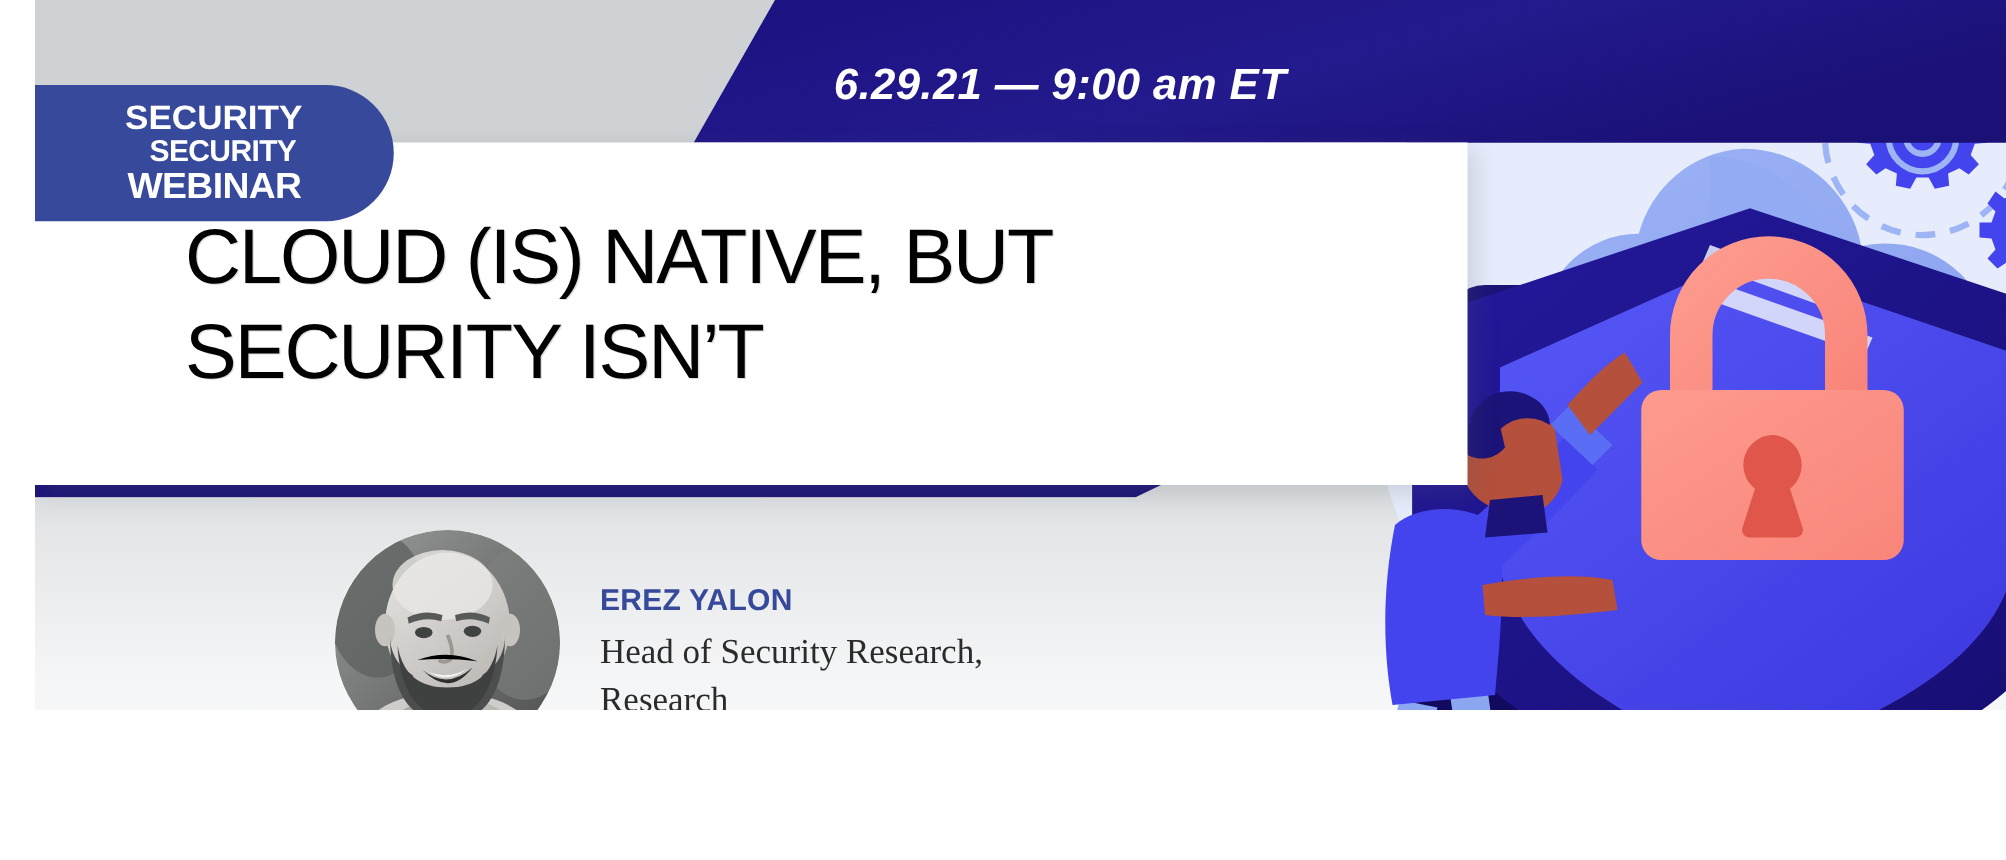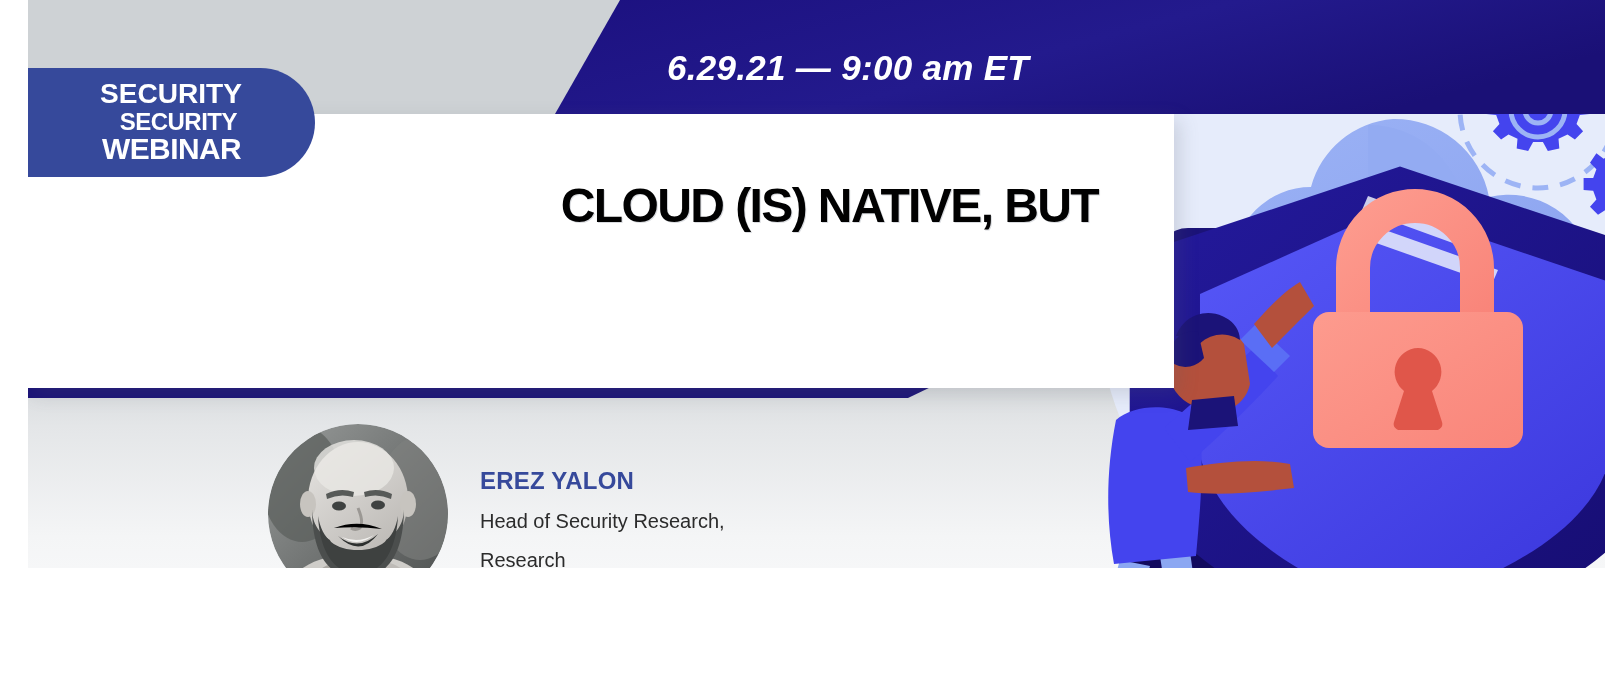--- a/index.html
+++ b/index.html
@@ -122,25 +122,25 @@
     transform: scaleX(1.03);
     transform-origin: left center;
   }
 
   
   #headline {
     position: absolute;
     left: 120px;
     top: 168px;
     width: 950px;
-    text-align: right;
+    text-align: left;
     color: #010101;
     font-family: "Liberation Sans", sans-serif;
-    font-weight: bold;
-    font-size: 48px;
+    font-weight: normal;
+    font-size: 62px;
     line-height: 76px;
     letter-spacing: -1.6px;
     z-index: 7;
     text-shadow: 1px 1px 0 rgba(120,125,140,0.28);
   }
   #headline .hl-line { display: block; white-space: nowrap; }
 
   
   #speaker {
     position: absolute;
@@ -167,23 +167,23 @@
   #speaker-name {
     color: #36499b;
     font-family: "Liberation Sans", sans-serif;
     font-weight: bold;
     font-size: 24px;
     letter-spacing: 0.2px;
     line-height: 1.1;
   }
   #speaker-title {
     color: #2b2b2b;
-    font-family: Liberation Sans, sans-serif;
+    font-family: Liberation Serif, serif;
     font-weight: normal;
-    font-size: 20px;
+    font-size: 28px;
     line-height: 39px;
     margin-top: 8px;
     max-width: 380px;
   }
 
   
   #illustration {
     position: absolute;
     left: 1040px;
     top: 0;
@@ -363,20 +363,21 @@
   <div id="logo-badge">
     <div id="logo-stack">
       <span class="logo-line" id="logo-l1">SECURITY</span>
       <span class="logo-line" id="logo-l2">SECURITY</span>
       <span class="logo-line" id="logo-l3">WEBINAR</span>
     </div>
   </div>
 
   <div id="headline">
     <span class="hl-line">CLOUD (IS) NATIVE, BUT</span>
+    <span class="hl-line">SECURITY ISN’T</span>
   </div>
 
   <div id="speaker">
     <div id="speaker-photo">
       <svg width="180" height="180" viewBox="0 0 180 180">
         <defs>
           <clipPath id="avClip">
               <circle cx="90" cy="90" r="90"></circle>
             </clipPath>
           <linearGradient id="bgPhoto" x1="0" y1="0" x2="1" y2="1">

